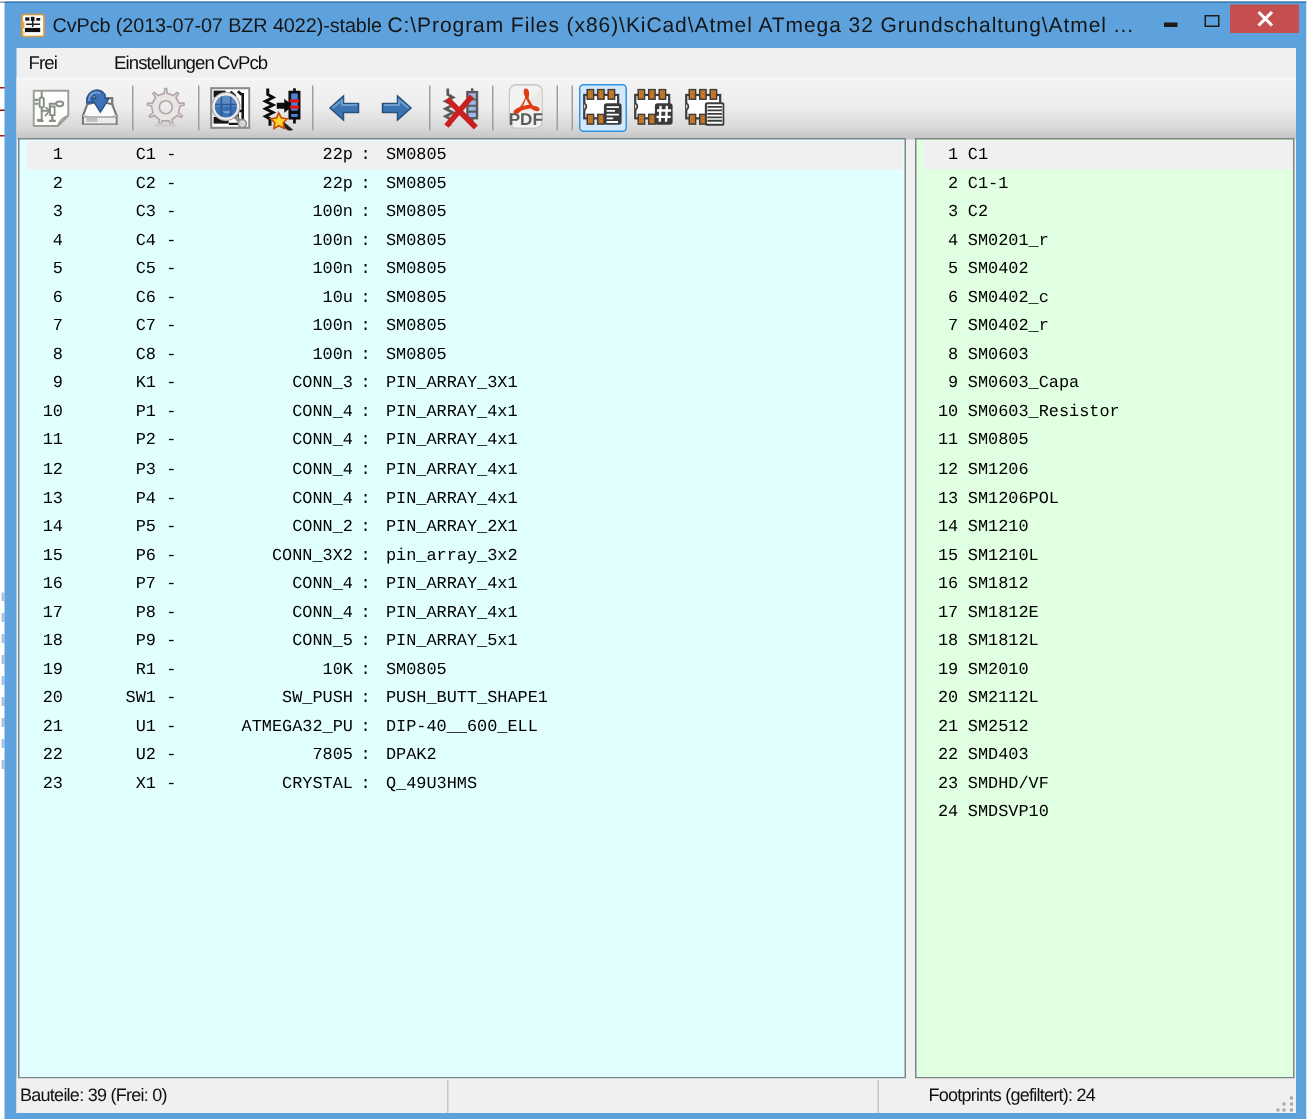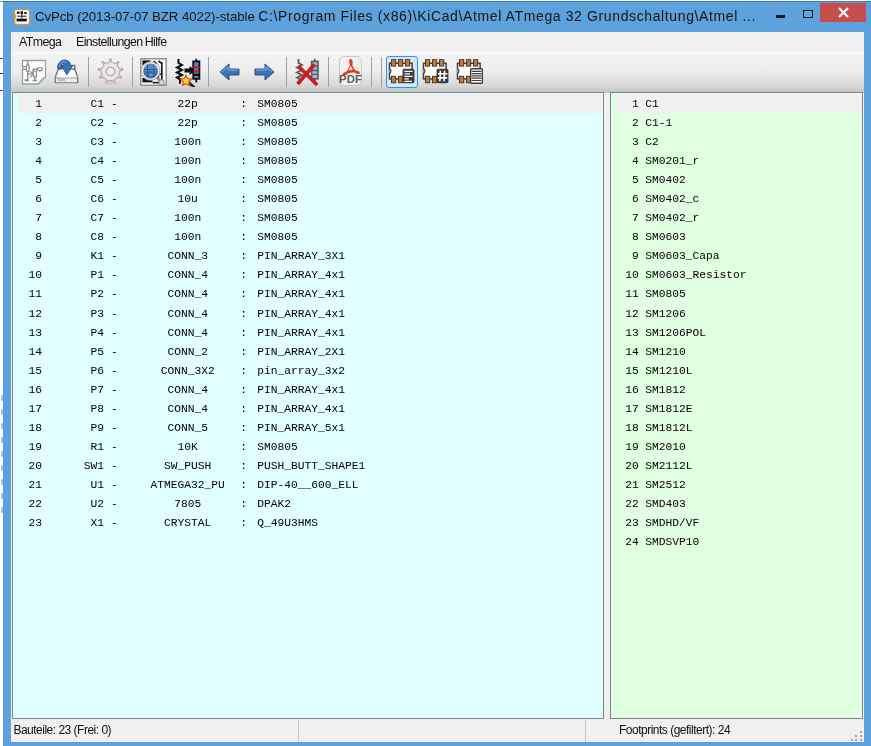--- a/index.html
+++ b/index.html
@@ -35,23 +35,23 @@
  <path d="M1.4 11.4 l1.4 1.8 -1.4 1.2z" fill="#f0c060"></path>
 </svg>
 <div class="abs" style="left:775.7px;top:15.2px;width:9px;height:2.6px;background:#1c1c1c"></div>
 <div class="abs" style="left:803px;top:9.6px;width:9.7px;height:8.4px;border:1.7px solid #1c1c1c;box-sizing:border-box"></div>
 <div class="abs" style="left:820.4px;top:3px;width:45.4px;height:19.2px;background:#c74e4e"></div>
 <svg class="abs" style="left:837.6px;top:7.2px" width="11" height="11" viewBox="0 0 11 11">
  <path d="M1 1 L10 10 M10 1 L1 10" stroke="#fff" stroke-width="2.1"></path>
 </svg>
 
 <div class="client"></div>
-<div class="menu" style="left:19px">ATmega</div>
+<div class="menu" style="left:19px">Frei</div>
 <div class="menu" style="left:76px">Einstellungen</div>
-<div class="menu" style="left:144.7px">Hilfe</div>
+<div class="menu" style="left:144.7px">CvPcb</div>
 <div class="tbar"></div>
 <div class="tsep" style="left:88.2px"></div>
 <div class="tsep" style="left:131.5px"></div>
 <div class="tsep" style="left:208.1px"></div>
 <div class="tsep" style="left:285.6px"></div>
 <div class="tsep" style="left:328.3px"></div>
 <div class="tsep" style="left:371.4px"></div>
 <div class="tsep" style="left:380.6px"></div>
 
 <svg class="abs" style="left:20.5px;top:58.8px" width="26" height="26" viewBox="0 0 26 26">
@@ -229,27 +229,27 @@
     <path d="M15.6 12.3 h9.8 M15.6 14.6 h9.8 M15.6 16.9 h9.8 M15.6 19.2 h9.8 M15.6 21.5 h9.8" stroke="#3d3d3d" stroke-width="1.2"></path>
   </svg>
 
 <div class="panel" style="left:12.1px;top:91.5px;width:591.7px;height:627.1px;background:#e1ffff"></div>
 <div class="panel" style="left:609.9px;top:91.5px;width:253.6px;height:627.1px;background:#e1ffe1"></div>
 <div class="abs" style="left:18px;top:94.2px;width:583.5px;height:18.7px;background:#f0f0f0"></div>
 <div class="abs" style="left:616.3px;top:94.2px;width:245.6px;height:18.7px;background:#f0f0f0"></div>
 <div class="mc" style="left:13px;width:29px;top:95.0px;text-align:right">1<br>2<br>3<br>4<br>5<br>6<br>7<br>8<br>9<br>10<br>11<br>12<br>13<br>14<br>15<br>16<br>17<br>18<br>19<br>20<br>21<br>22<br>23</div>
 <div class="mc" style="left:56px;width:48px;top:95.0px;text-align:right">C1<br>C2<br>C3<br>C4<br>C5<br>C6<br>C7<br>C8<br>K1<br>P1<br>P2<br>P3<br>P4<br>P5<br>P6<br>P7<br>P8<br>P9<br>R1<br>SW1<br>U1<br>U2<br>X1</div>
 <div class="mc" style="left:110.9px;top:95.0px;text-align:left">-<br>-<br>-<br>-<br>-<br>-<br>-<br>-<br>-<br>-<br>-<br>-<br>-<br>-<br>-<br>-<br>-<br>-<br>-<br>-<br>-<br>-<br>-</div>
-<div class="mc" style="left:140px;width:95.3px;top:95.0px;text-align:center">22p<br>22p<br>100n<br>100n<br>100n<br>10u<br>100n<br>100n<br>CONN_3<br>CONN_4<br>CONN_4<br>CONN_4<br>CONN_4<br>CONN_2<br>CONN_3X2<br>CONN_4<br>CONN_4<br>CONN_5<br>10K<br>SW_PUSH<br>ATMEGA32_PU<br>7805<br>CRYSTAL</div>
+<div class="mc" style="left:140px;width:95.3px;top:95.0px;text-align:right">22p<br>22p<br>100n<br>100n<br>100n<br>10u<br>100n<br>100n<br>CONN_3<br>CONN_4<br>CONN_4<br>CONN_4<br>CONN_4<br>CONN_2<br>CONN_3X2<br>CONN_4<br>CONN_4<br>CONN_5<br>10K<br>SW_PUSH<br>ATMEGA32_PU<br>7805<br>CRYSTAL</div>
 <div class="mc" style="left:240.3px;top:95.0px;text-align:left">:<br>:<br>:<br>:<br>:<br>:<br>:<br>:<br>:<br>:<br>:<br>:<br>:<br>:<br>:<br>:<br>:<br>:<br>:<br>:<br>:<br>:<br>:</div>
 <div class="mc" style="left:257.3px;top:95.0px;text-align:left">SM0805<br>SM0805<br>SM0805<br>SM0805<br>SM0805<br>SM0805<br>SM0805<br>SM0805<br>PIN_ARRAY_3X1<br>PIN_ARRAY_4x1<br>PIN_ARRAY_4x1<br>PIN_ARRAY_4x1<br>PIN_ARRAY_4x1<br>PIN_ARRAY_2X1<br>pin_array_3x2<br>PIN_ARRAY_4x1<br>PIN_ARRAY_4x1<br>PIN_ARRAY_5x1<br>SM0805<br>PUSH_BUTT_SHAPE1<br>DIP-40__600_ELL<br>DPAK2<br>Q_49U3HMS</div>
 <div class="mc" style="left:618px;width:20.8px;top:95.0px;text-align:right">1<br>2<br>3<br>4<br>5<br>6<br>7<br>8<br>9<br>10<br>11<br>12<br>13<br>14<br>15<br>16<br>17<br>18<br>19<br>20<br>21<br>22<br>23<br>24</div>
 <div class="mc" style="left:645.2px;top:95.0px;text-align:left">C1<br>C1-1<br>C2<br>SM0201_r<br>SM0402<br>SM0402_c<br>SM0402_r<br>SM0603<br>SM0603_Capa<br>SM0603_Resistor<br>SM0805<br>SM1206<br>SM1206POL<br>SM1210<br>SM1210L<br>SM1812<br>SM1812E<br>SM1812L<br>SM2010<br>SM2112L<br>SM2512<br>SMD403<br>SMDHD/VF<br>SMDSVP10</div>
 <div class="abs" style="left:10.5px;top:719px;width:853.1px;height:23.4px;background:#f0f0f0"></div>
 <div class="ssep" style="left:298px"></div>
 <div class="ssep" style="left:585px"></div>
-<div class="sbtxt" style="left:13.4px;top:722.8px">Bauteile: 23 (Frei: 0)</div>
+<div class="sbtxt" style="left:13.4px;top:722.8px">Bauteile: 39 (Frei: 0)</div>
 <div class="sbtxt" style="left:619px;top:722.8px">Footprints (gefiltert): 24</div>
 <div class="grip" style="left:859.5px;top:730.5px"></div>
 <div class="grip" style="left:855.2px;top:734.8px"></div>
 <div class="grip" style="left:859.5px;top:734.8px"></div>
 <div class="grip" style="left:850.9px;top:739.1px"></div>
 <div class="grip" style="left:855.2px;top:739.1px"></div>
 <div class="grip" style="left:859.5px;top:739.1px"></div>
 </body></html>

